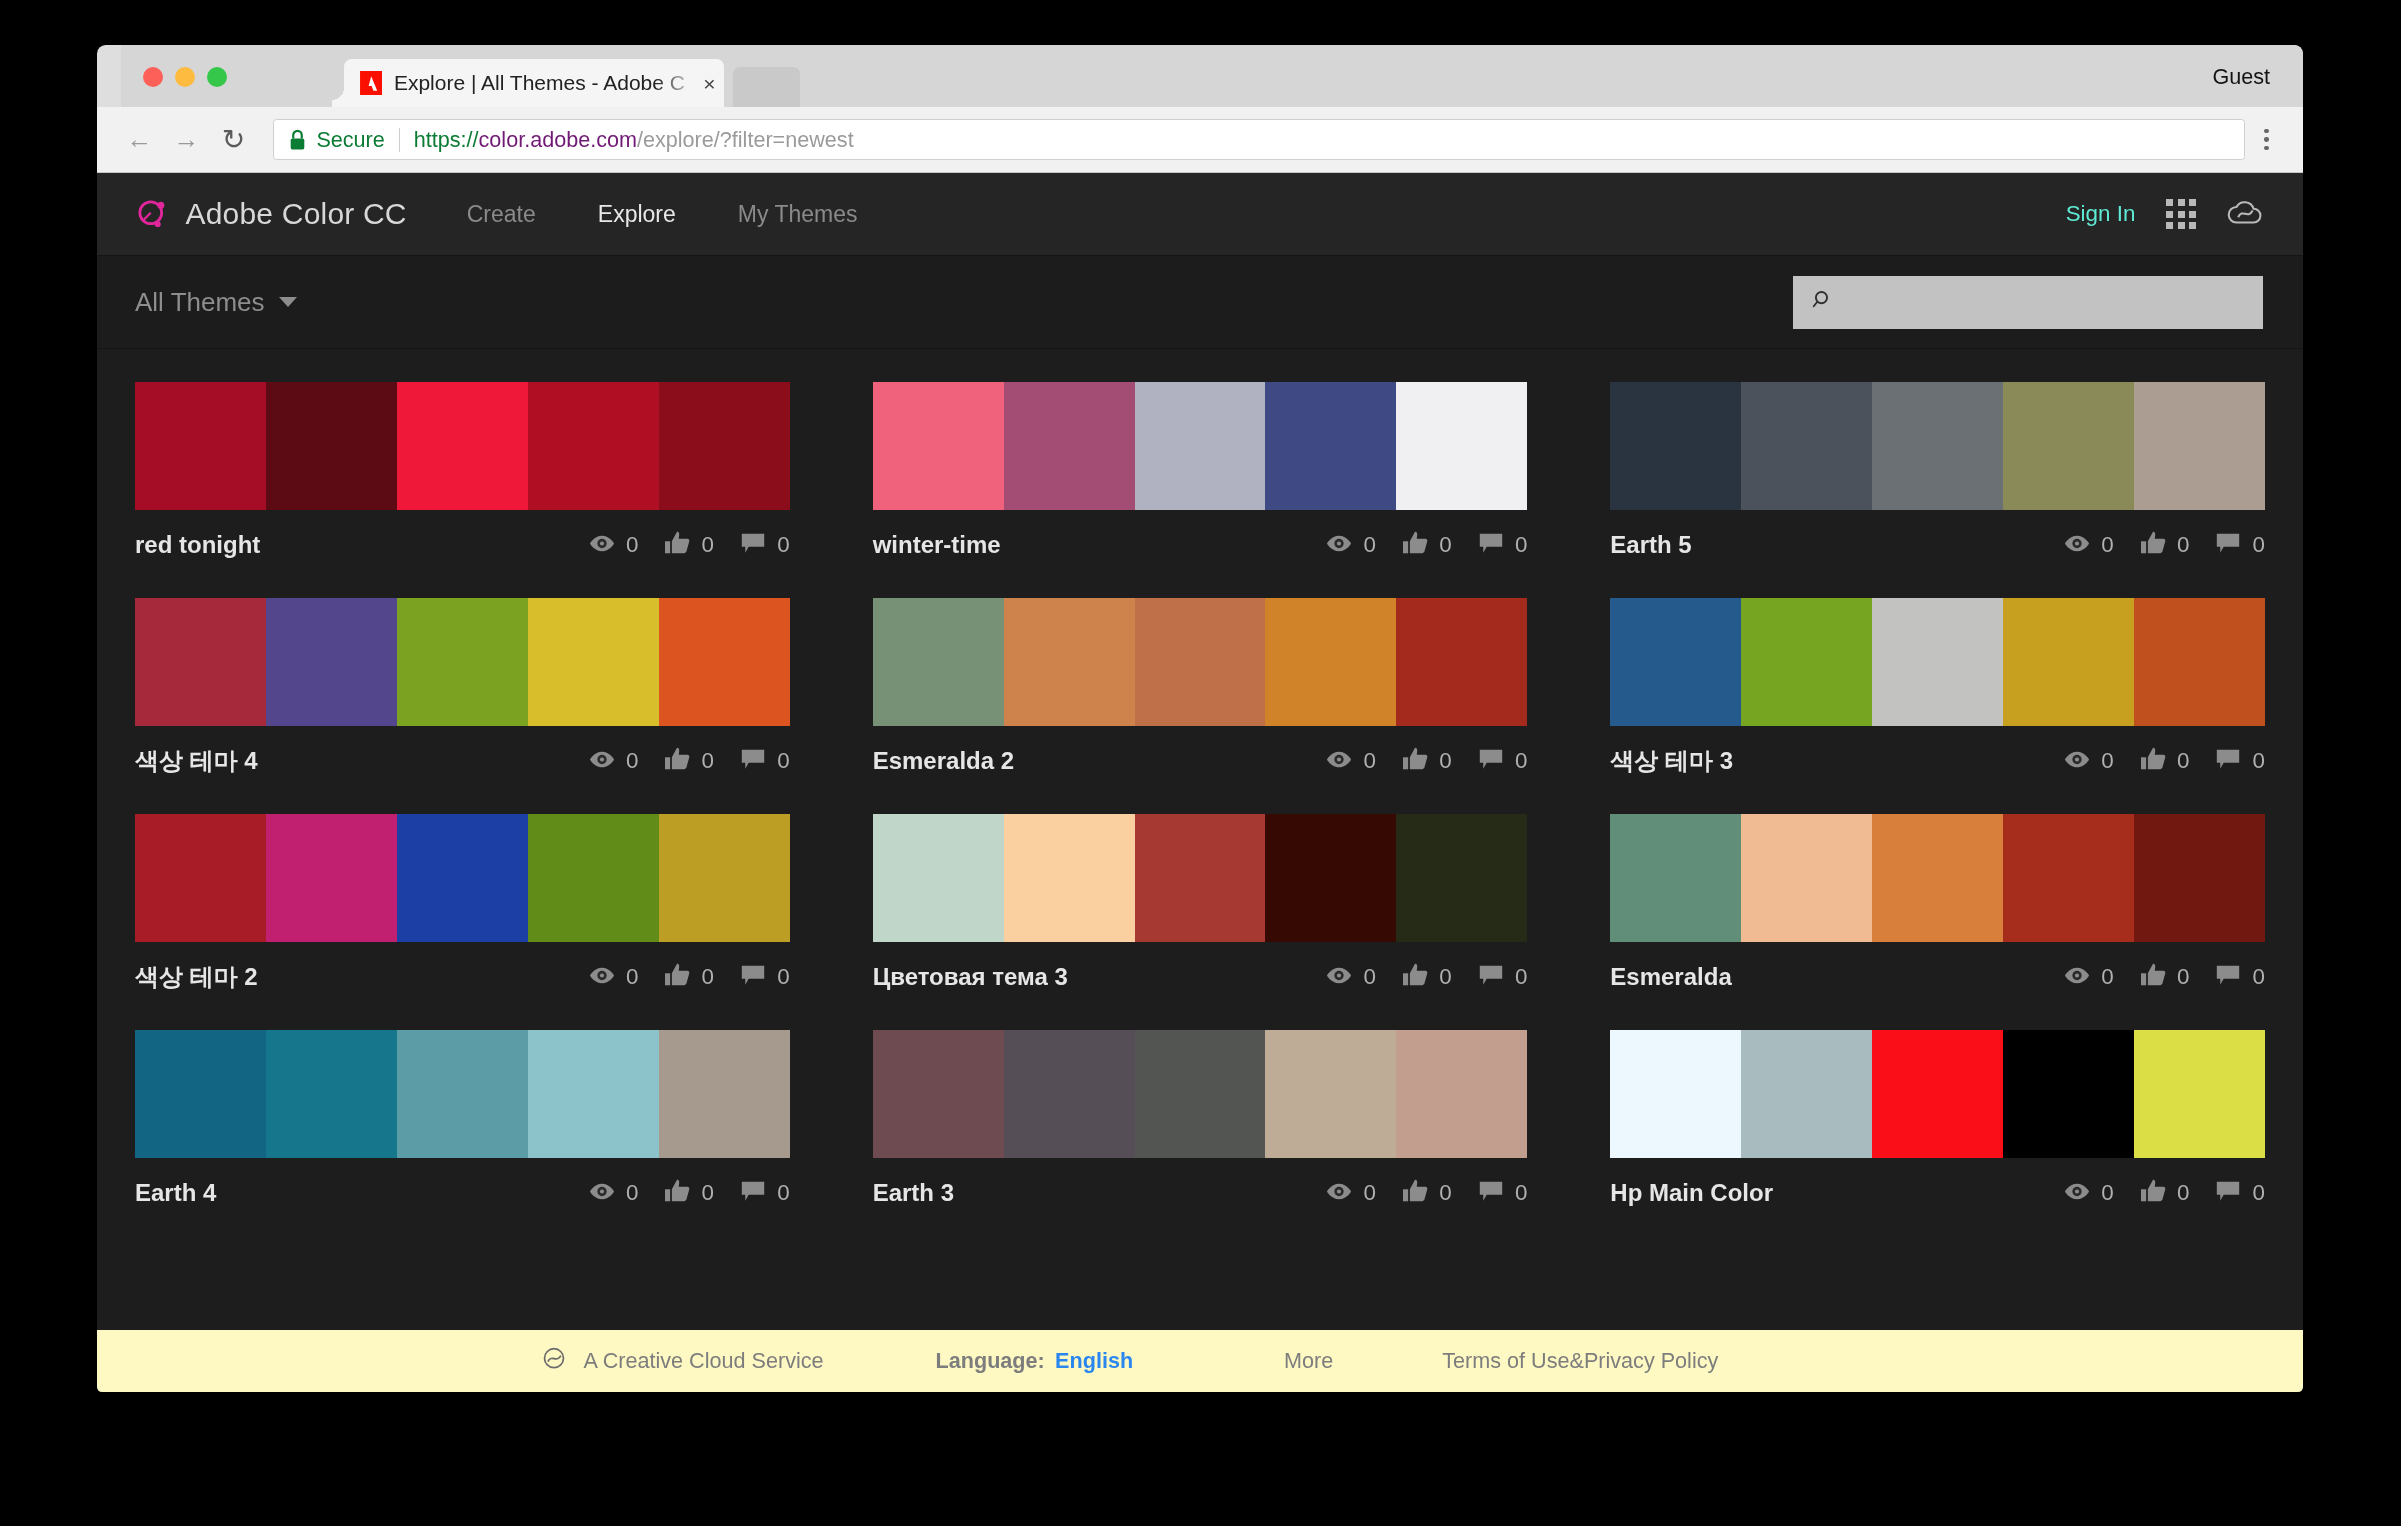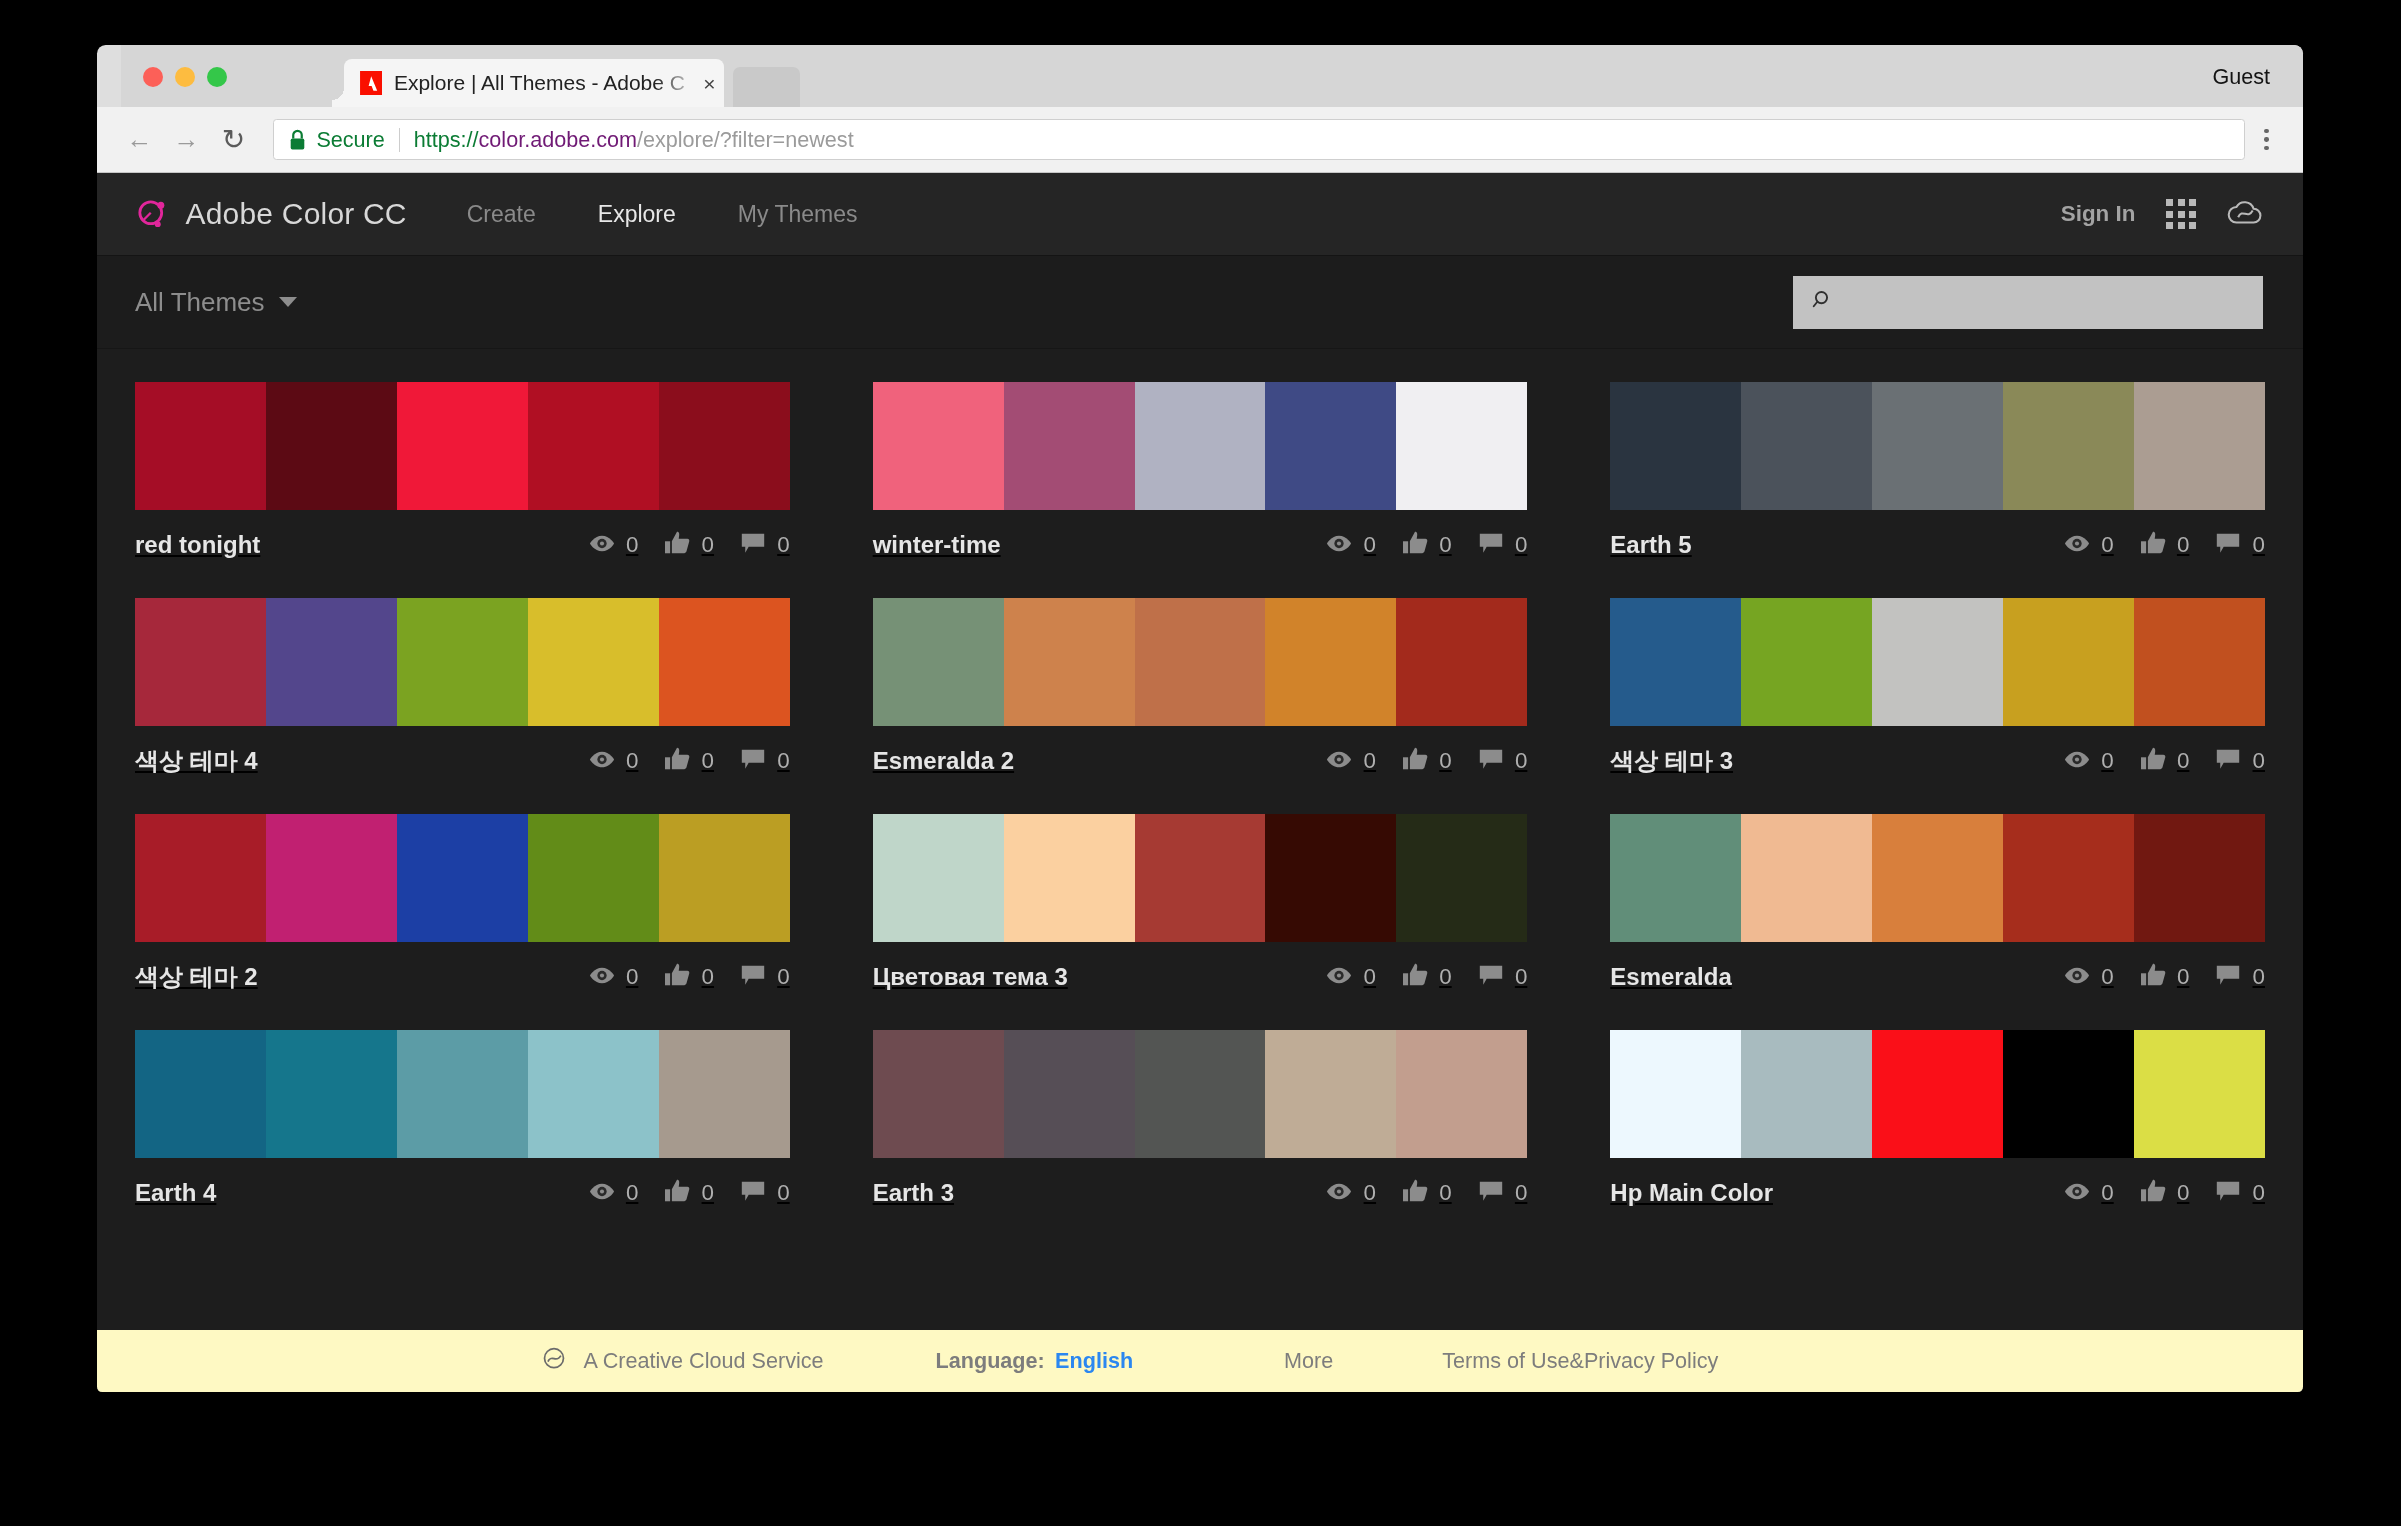--- a/index.html
+++ b/index.html
@@ -193,21 +193,21 @@
     font-size: 23px;
     color: #8a8a8a;
   }
   .nav-link.active { color: #e8e8e8; }
   .header-right {
     margin-left: auto;
     display: flex;
     align-items: center;
     gap: 31px;
   }
-  .sign-in { font-size: 22.4px; color: #a3a3a3; font-weight: bold; }
+  .sign-in { font-size: 22.4px; color: #5eead4; }
   .grid-icon {
     display: grid;
     grid-template-columns: repeat(3, 7px);
     grid-template-rows: repeat(3, 7px);
     gap: 4.3px;
   }
   .grid-icon i { background: #b9b9b9; display:block; width:7px; height:7px; }
 
   
   .filter-bar {
@@ -260,21 +260,21 @@
     box-sizing: border-box;
     height: calc(100% - 83px - 93px - 62px);
     overflow: hidden;
   }
   .themes-grid {
     display: grid;
     grid-template-columns: repeat(3, 1fr);
     column-gap: 83px;
     row-gap: 19px;
   }
-  .theme-card { display: block; text-decoration: underline; }
+  .theme-card { display: block; }
   .swatches {
     display: flex;
     height: 128px;
     width: 100%;
   }
   .swatch { flex: 1 1 0; height: 100%; }
   .theme-meta {
     display: flex;
     align-items: center;
     height: 69px;

